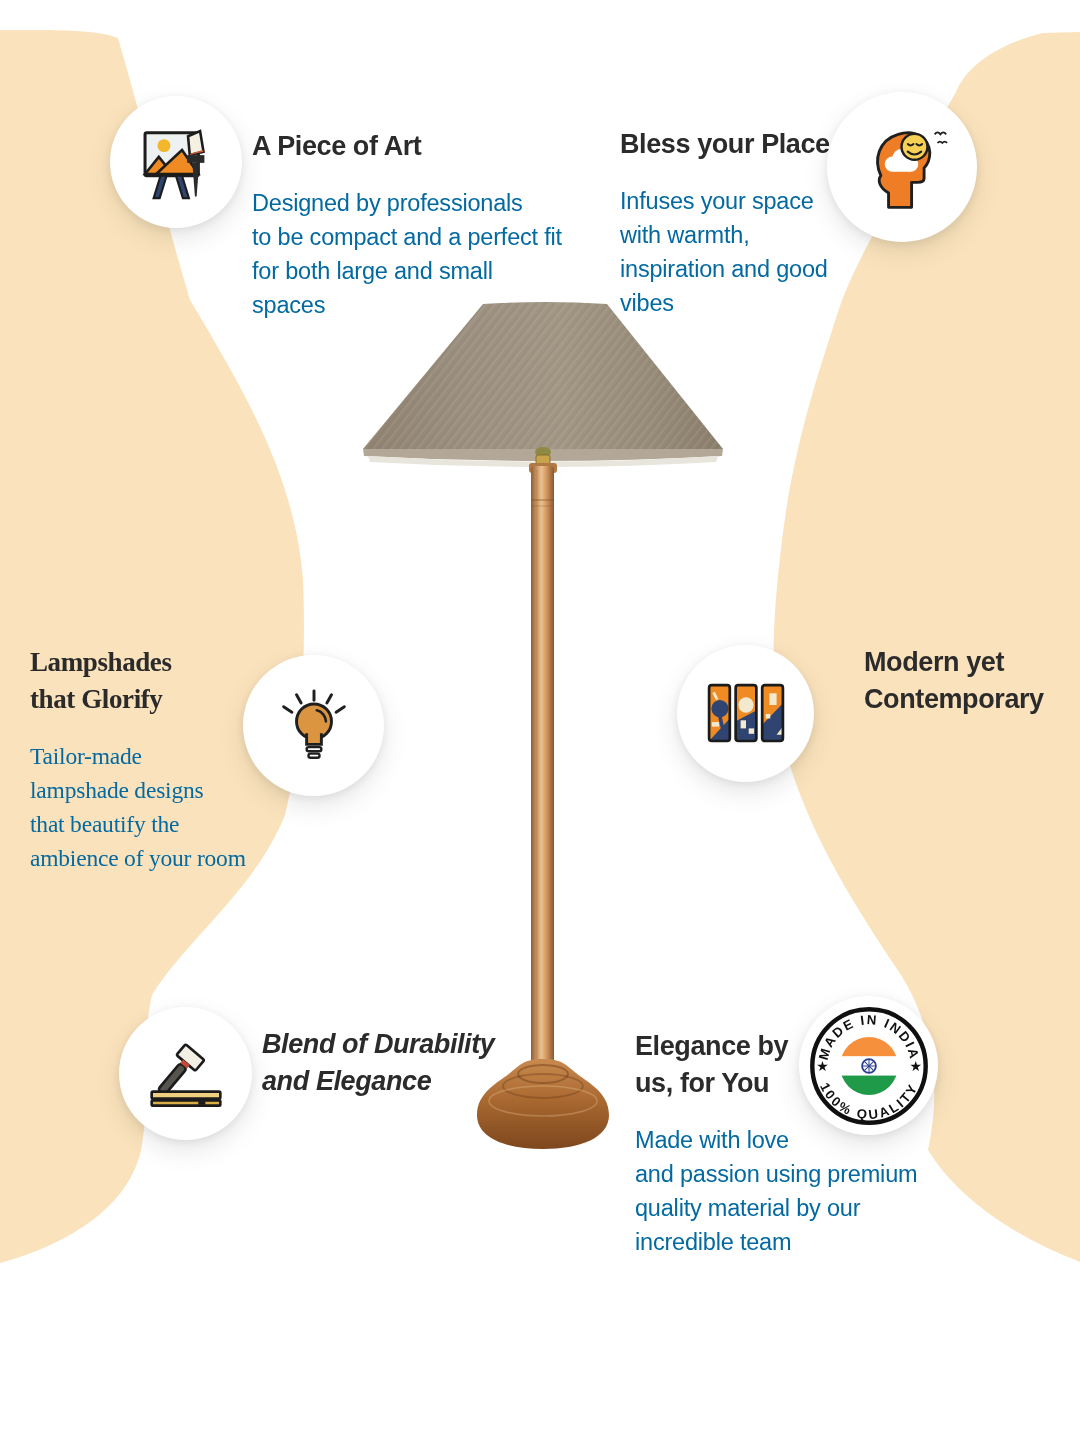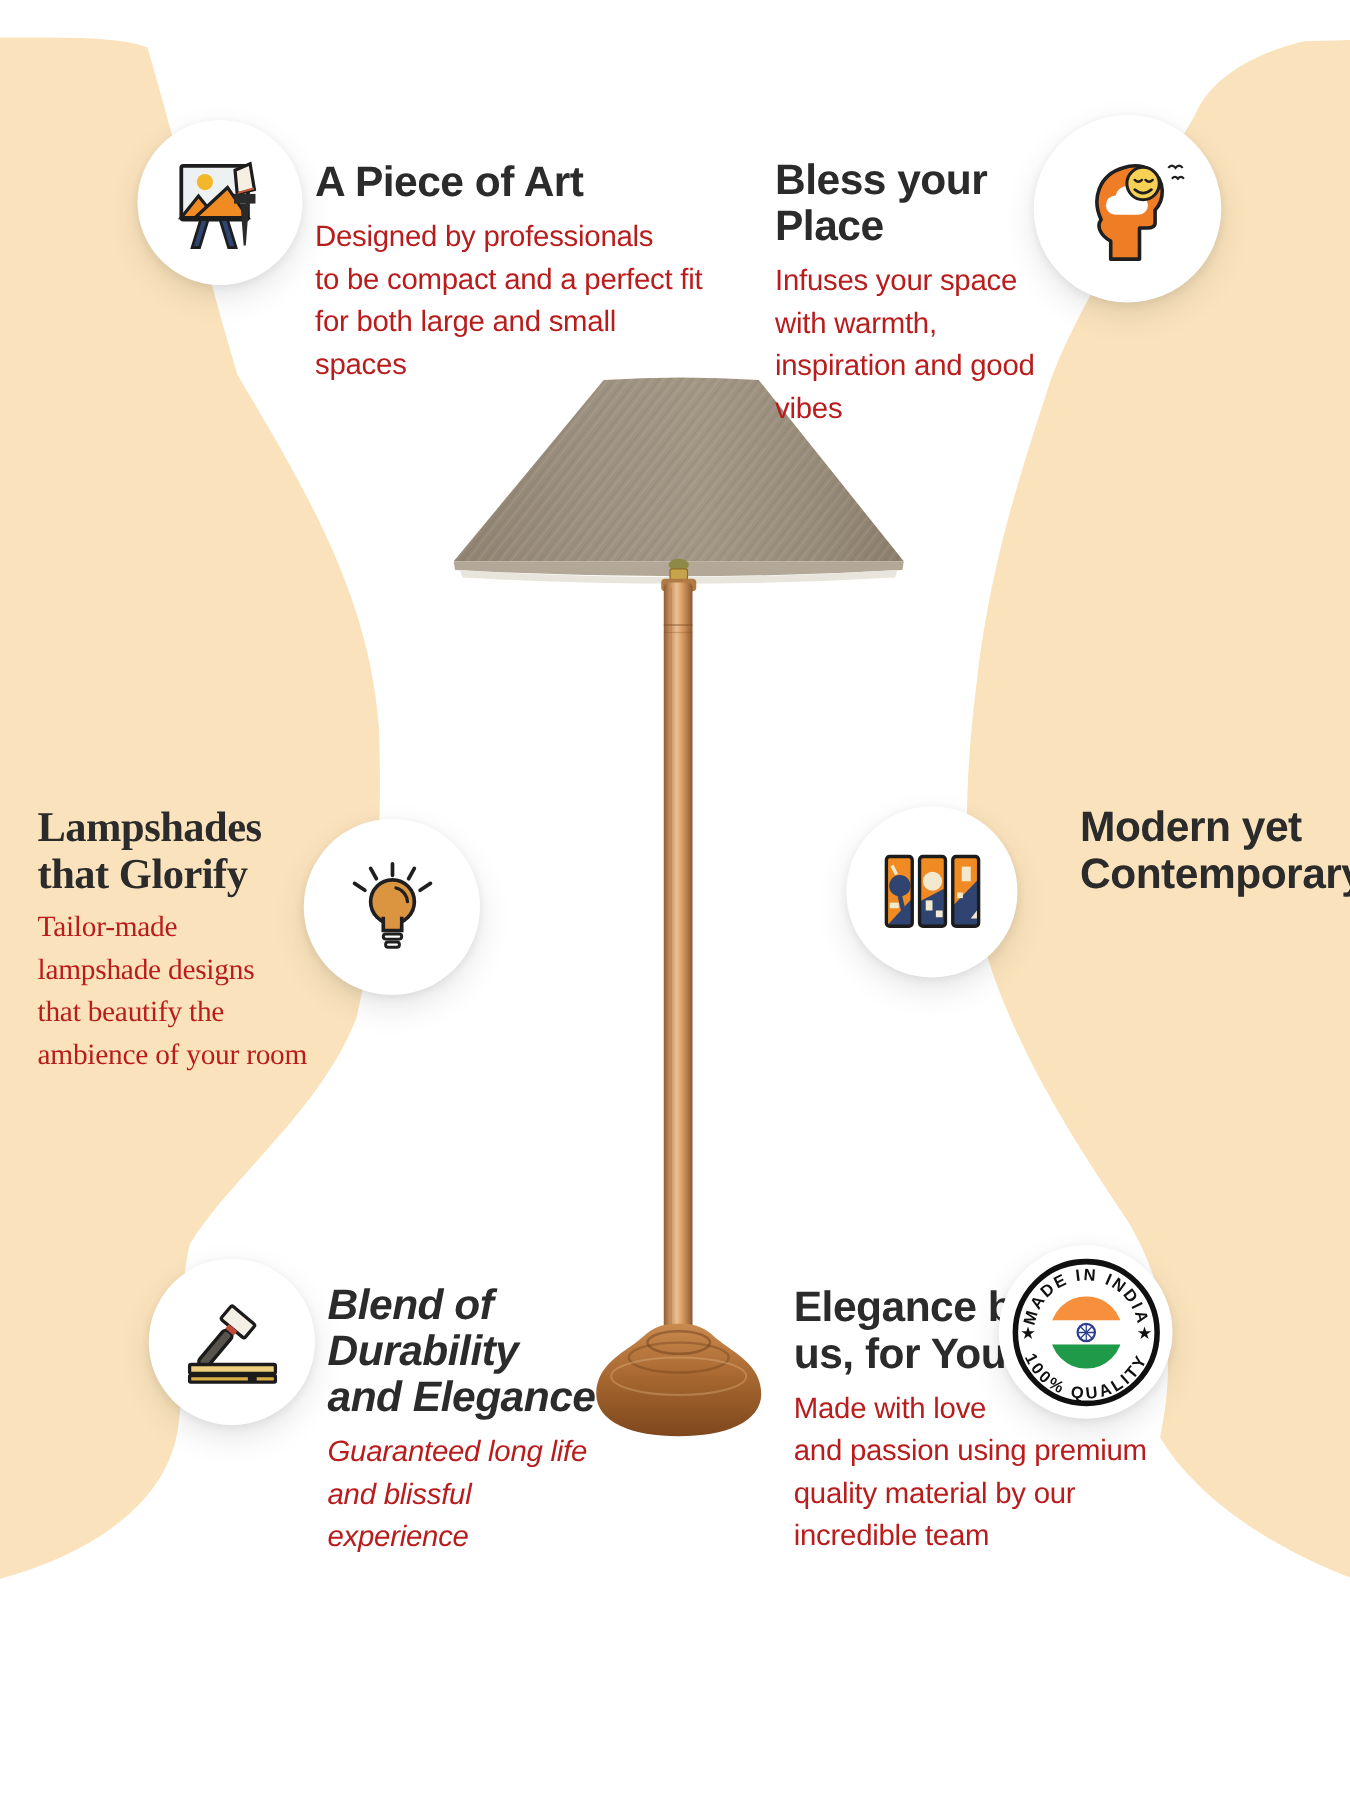--- a/index.html
+++ b/index.html
@@ -9,25 +9,25 @@
   }
   .bg-svg,.lamp-svg{position:absolute;left:0;top:0;width:1080px;height:1440px;}
   .icon-circle{
     position:absolute;background:#ffffff;border-radius:50%;
     box-shadow:0 10px 26px rgba(0,0,0,0.10),0 2px 8px rgba(0,0,0,0.07);
     display:flex;align-items:center;justify-content:center;z-index:5;
   }
   .icon-circle svg{display:block;}
   .feature-text{position:absolute;z-index:4;}
   .feature-title{
-    font-size:34px;line-height:37px;font-weight:700;color:#2b2b2b;
+    font-size:27px;line-height:37px;font-weight:700;color:#2b2b2b;
     letter-spacing:-0.4px;white-space:pre-line;
   }
   .feature-body{
-    margin-top:7px;font-size:23.5px;line-height:34px;font-weight:400;color:#b91c1c;
+    margin-top:21px;font-size:23.5px;line-height:34px;font-weight:400;color:#0369a1;
     letter-spacing:-0.2px;white-space:pre-line;
   }
   
   #f1-circle{left:110px;top:96px;width:132px;height:132px;}
   #f1-text{left:252px;top:128px;width:370px;}
   #f2-circle{left:827px;top:92px;width:150px;height:150px;}
   #f2-text{left:620px;top:126px;width:260px;}
   #f3-circle{left:243px;top:655px;width:141px;height:141px;}
   #f3-text{left:30px;top:644px;width:280px;font-family:Liberation Serif, serif;}
   #f4-circle{left:677px;top:645px;width:137px;height:137px;}
@@ -253,23 +253,20 @@
         <rect x="-5" y="-7" width="10" height="5" fill="#C14B38"></rect>
       </g>
       <rect x="11" y="70" width="78" height="8" rx="1.5" fill="#EFCF7E" stroke="#1B1B1B" stroke-width="3"></rect>
       <rect x="11" y="80" width="78" height="6" rx="1" fill="#D9AE45" stroke="#1B1B1B" stroke-width="3"></rect>
       <rect x="64" y="81" width="8" height="4" fill="#1B1B1B"></rect>
     </svg>
   </div>
   <div class="feature-text" id="f5-text">
     <div class="feature-title">Blend of Durability
 and Elegance</div>
-    <div class="feature-body">Guaranteed long life
-and blissful
-experience</div>
   </div>
 
   <div class="icon-circle" id="f6-circle">
     <svg width="126" height="126" viewBox="0 0 100 100">
       <defs>
         <clipPath id="flagClip">
             <circle cx="50" cy="50" r="23"></circle>
           </clipPath>
         <path id="arcTop" d="M 17,50 A 33,33 0 0 1 83,50"></path>
         <path id="arcBot" d="M 8,50 A 42,42 0 0 0 92,50"></path>

